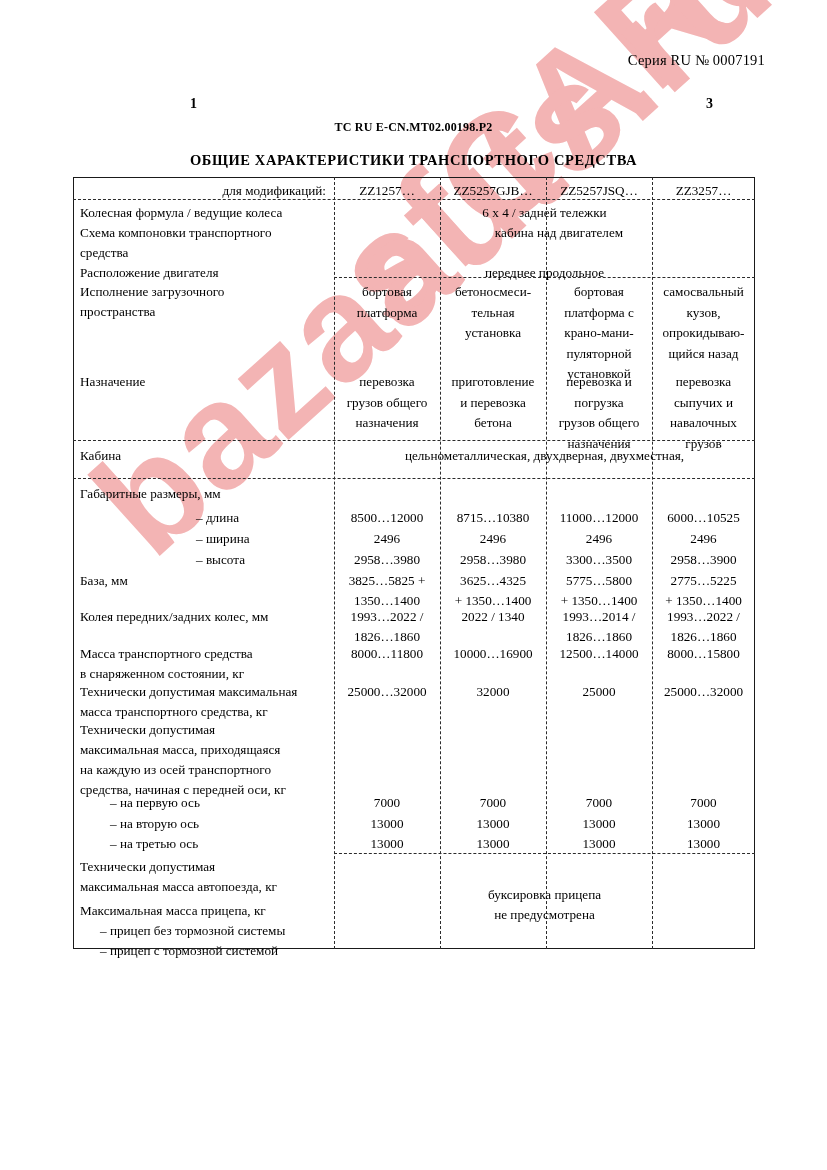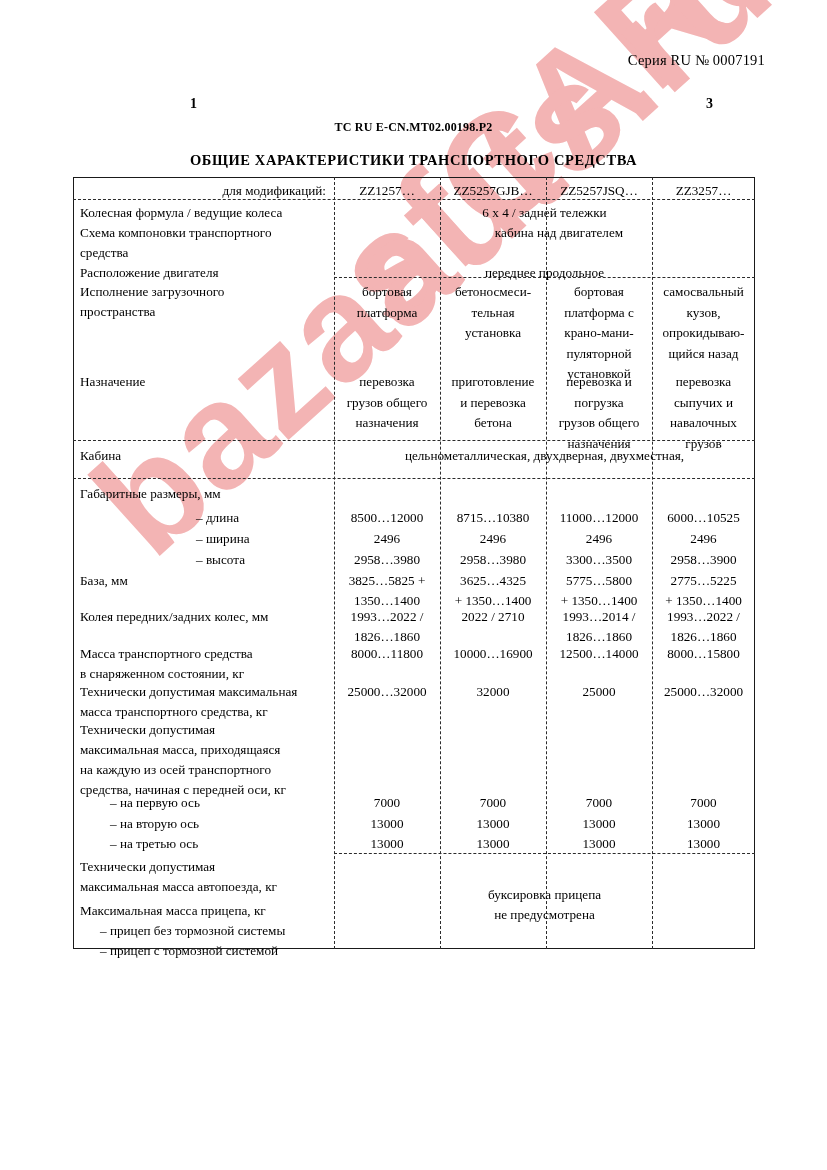--- a/index.html
+++ b/index.html
@@ -265,21 +265,21 @@
   <div class="val" style="left:440px; top:571px; width:106px;">3625…4325</div>
   <div class="val" style="left:440px; top:591px; width:106px;">+ 1350…1400</div>
   <div class="val" style="left:546px; top:571px; width:106px;">5775…5800</div>
   <div class="val" style="left:546px; top:591px; width:106px;">+ 1350…1400</div>
   <div class="val" style="left:652px; top:571px; width:103px;">2775…5225</div>
   <div class="val" style="left:652px; top:591px; width:103px;">+ 1350…1400</div>
 
   <div class="lbl" style="left:80px; top:607px;">Колея передних/задних колес, мм</div>
   <div class="val" style="left:334px; top:607px; width:106px;">1993…2022 /</div>
   <div class="val" style="left:334px; top:627px; width:106px;">1826…1860</div>
-  <div class="val" style="left:440px; top:607px; width:106px;">2022 / 2710</div>
+  <div class="val" style="left:440px; top:607px; width:106px;">2022 / 1340</div>
   <div class="val" style="left:546px; top:607px; width:106px;">1993…2014 /</div>
   <div class="val" style="left:546px; top:627px; width:106px;">1826…1860</div>
   <div class="val" style="left:652px; top:607px; width:103px;">1993…2022 /</div>
   <div class="val" style="left:652px; top:627px; width:103px;">1826…1860</div>
 
   <div class="lbl" style="left:80px; top:644px;">Масса транспортного средства</div>
   <div class="lbl" style="left:80px; top:664px;">в снаряженном состоянии, кг</div>
   <div class="val" style="left:334px; top:644px; width:106px;">8000…11800</div>
   <div class="val" style="left:440px; top:644px; width:106px;">10000…16900</div>
   <div class="val" style="left:546px; top:644px; width:106px;">12500…14000</div>

